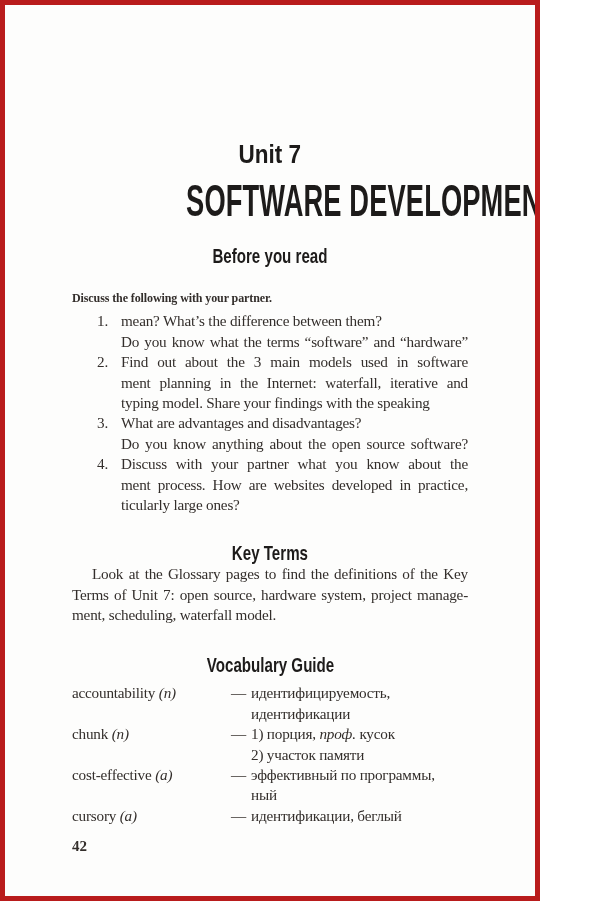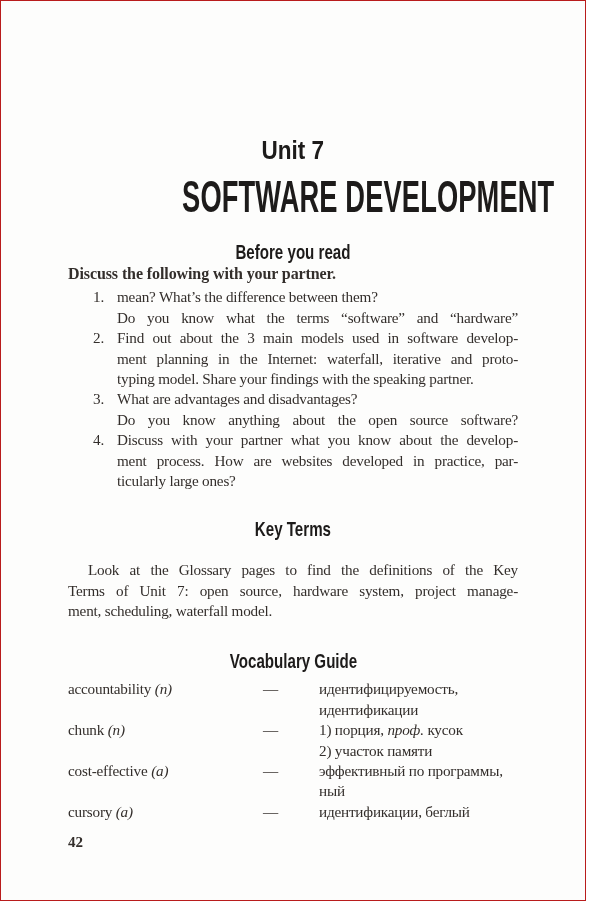--- a/index.html
+++ b/index.html
@@ -2,23 +2,23 @@
 <html style="--text: #332e2b; --heading: #1d1b1a; --bg: #fdfdfc;"><head>
 <meta charset="utf-8">
 <style>
   :root{
     --text:#332e2b;
     --heading:#1d1b1a;
     --bg:#fdfdfc;
   }
   html,body{margin:0;padding:0;background:#fff;}
   .page{
-    width:586px;height:901px;
+    width:540px;height:901px;
     background:var(--bg);
-    border:1px solid #b91c1c;
+    border:5px solid #b91c1c;
     box-sizing:border-box;
     font-family:"Liberation Serif", serif;
     color:var(--text);
     overflow:hidden;
   }
   .content{padding:0 67px;}
 
   
   .chead{
     text-align:center;
@@ -32,35 +32,35 @@
   .title{margin-top:16px;font-size:44px;line-height:35px;letter-spacing:.2px;}
   .title .cx{transform:scaleX(.62);}
   .sect{font-size:21px;line-height:22px;text-decoration:underline;}
   .sect .cx{transform:scaleX(.72);}
   .h-before{margin-top:27px;}
   .h-key{margin-top:27px;}
   .h-vocab{margin-top:29px;}
 
   
   .bodytext{font-size:15.2px;line-height:20.4px;letter-spacing:-0.2px;}
-  .lead{margin-top:1px;font-weight:700;font-size:16px;line-height:20.4px;letter-spacing:-0.1px;}
+  .lead{margin-top:21px;font-weight:700;font-size:12px;line-height:20.4px;letter-spacing:-0.1px;}
 
   .ln{height:20.4px;overflow:hidden;}
   .ln.j{text-align:justify;}
   .ln.j::after{content:"";display:inline-block;width:100%;height:0;}
   .ln.first{text-indent:20px;}
 
   #questions{margin-top:3px;}
   .qrow{display:grid;grid-template-columns:49px 1fr;}
   .num{text-align:right;padding-right:13px;line-height:20.4px;}
 
-  #keyterms-para{margin-top:20px;}
+  #keyterms-para{}
 
   #vocab{margin-top:7px;}
-  .vrow{display:grid;grid-template-columns:159px 20px 1fr;gap:36px;}
+  .vrow{display:grid;grid-template-columns:159px 20px 1fr;}
   .vterm{line-height:20.4px;}
   .vdash{line-height:20.4px;}
 
   .pagenum{margin-top:10px;font-weight:700;font-size:15px;line-height:20px;letter-spacing:0;}
   i{font-style:italic;}
 </style>
 </head>
 <body>
 
 <div class="page">

